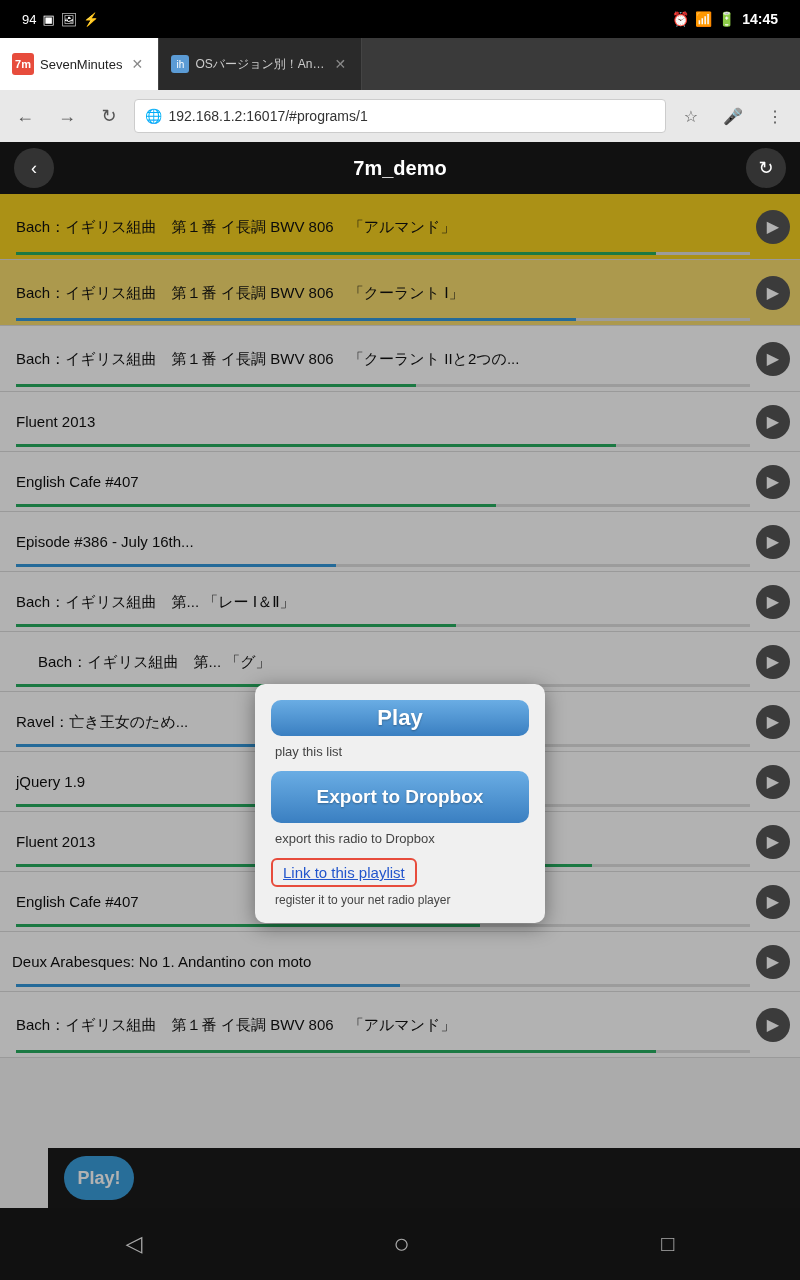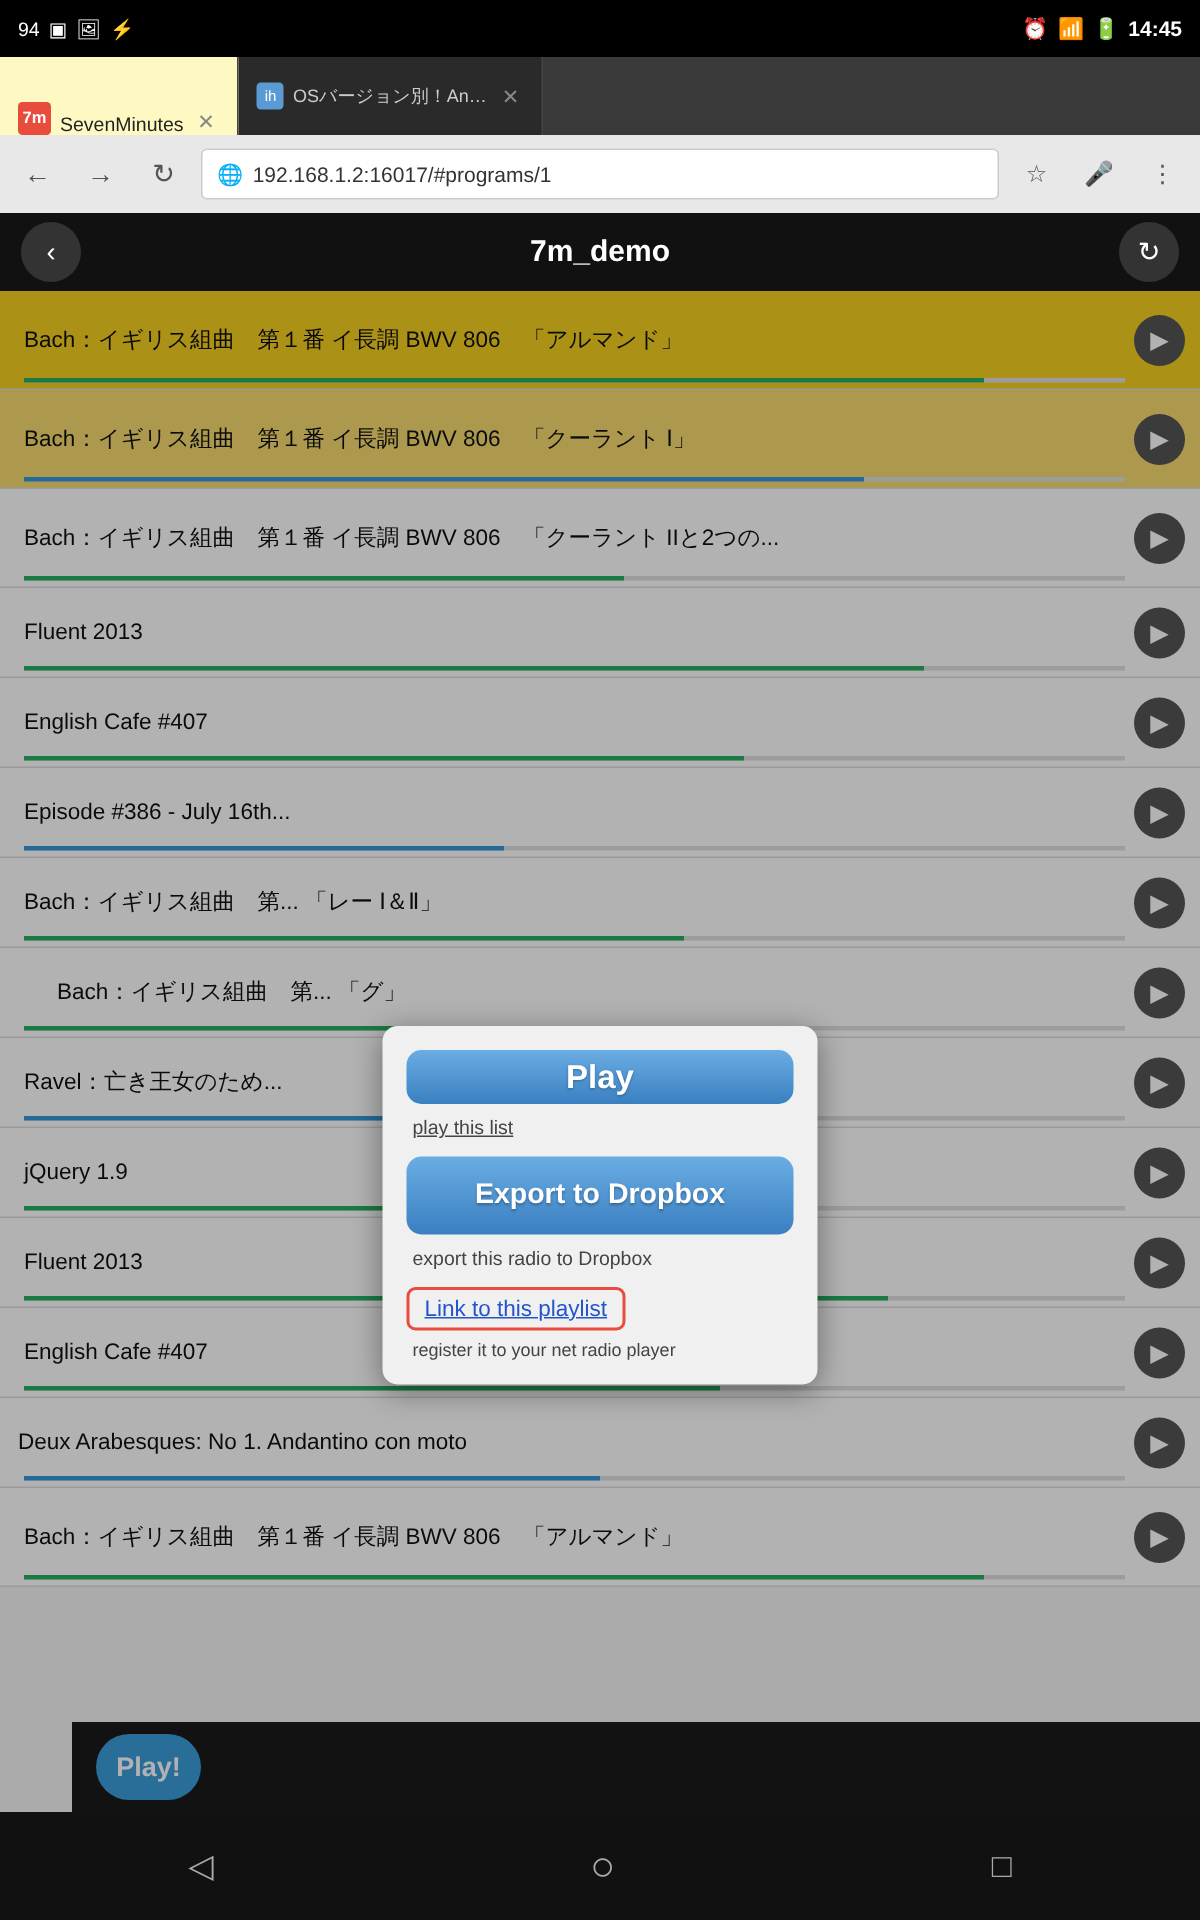--- a/index.html
+++ b/index.html
@@ -12,21 +12,21 @@
       position: relative;
     }
 
     
     .status-bar {
       height: 38px;
       background: #000;
       display: flex;
       align-items: center;
       justify-content: space-between;
-      padding: 0 12px;
+      padding: 0 22px;
       color: #fff;
       font-size: 13px;
     }
     .status-left { display: flex; align-items: center; gap: 6px; }
     .status-right { display: flex; align-items: center; gap: 6px; font-size: 14px; font-weight: bold; }
 
     
     .tab-bar {
       height: 52px;
       background: #2a2a2a;
@@ -37,23 +37,22 @@
       height: 100%;
       display: flex;
       align-items: center;
       padding: 0 12px;
       gap: 6px;
       font-size: 13px;
       color: #ccc;
       border-right: 1px solid #444;
     }
     .tab.active {
-      background: #fef9c3;
+      background: #ffffff;
       color: #222;
-      align-items: flex-end;
     }
     .tab-icon-7m {
       width: 22px; height: 22px;
       background: #e74c3c;
       border-radius: 3px;
       display: flex; align-items: center; justify-content: center;
       color: #fff; font-size: 11px; font-weight: bold;
     }
     .tab-close {
       width: 18px; height: 18px;
@@ -203,21 +202,20 @@
       font-size: 22px;
       font-weight: bold;
       cursor: pointer;
       display: flex; align-items: center; justify-content: center;
       text-shadow: 0 1px 2px rgba(0,0,0,0.3);
     }
     .modal-sub-text {
       font-size: 13px;
       color: #444;
       margin: 8px 0 12px 4px;
-      text-decoration: underline;
     }
     .modal-btn-export {
       width: 100%;
       height: 52px;
       background: linear-gradient(180deg, #6aade4 0%, #3a7fc1 100%);
       border-radius: 10px;
       border: none;
       color: #fff;
       font-size: 19px;
       font-weight: bold;

